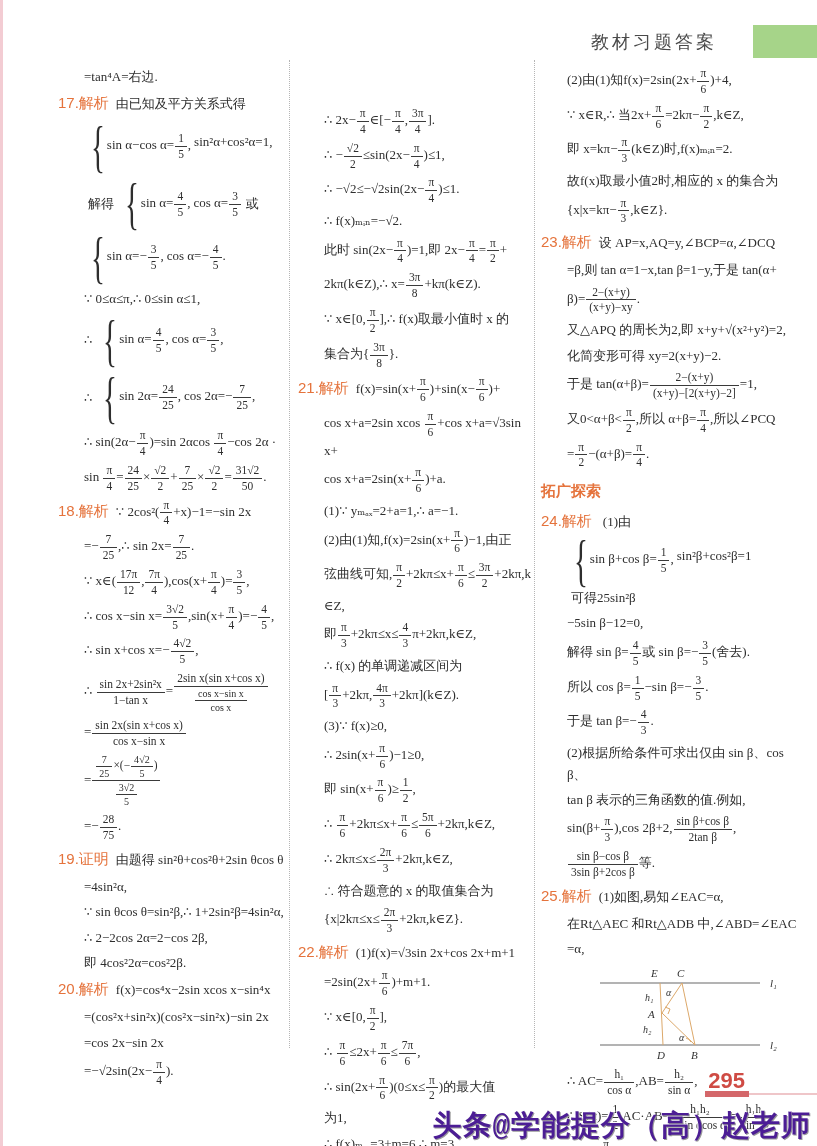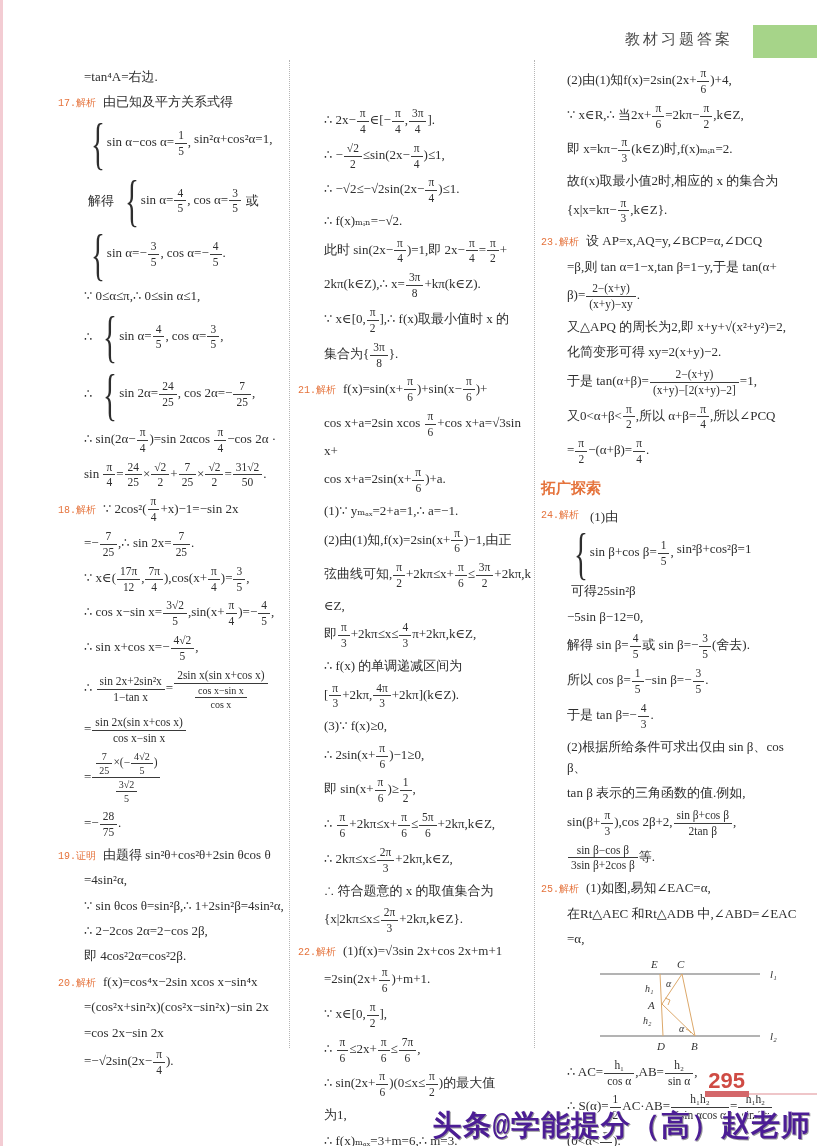--- a/index.html
+++ b/index.html
@@ -1,33 +1,33 @@
 <!DOCTYPE html>
 <html><head>
 <meta charset="utf-8">
 <style>
   html,body{margin:0;padding:0;}
   body{width:817px;height:1146px;position:relative;background:#ffffff;overflow:hidden;
        font-family:"Liberation Serif","DejaVu Serif",serif;color:#2e2e2e;}
   .page{position:absolute;inset:0;}
   .left-edge{position:absolute;left:0;top:0;width:3px;height:100%;background:#f3ccd3;}
   
-  .hdr-title{position:absolute;top:30px;right:84px;font-size:15px;color:#4a4a4a;
+  .hdr-title{position:absolute;top:30px;right:100px;font-size:18px;color:#4a4a4a;
              letter-spacing:3px;font-family:"Liberation Sans","DejaVu Sans",sans-serif;}
   .green-tab{position:absolute;top:25px;right:0;width:64px;height:33px;background:#a6d489;}
   
   .col{position:absolute;top:62px;font-size:13px;line-height:1.65;padding-left:26px;box-sizing:border-box;}
   #col-left{left:58px;width:232px;}
   #col-mid{left:298px;width:234px;margin-top:40px;}
   #col-right{left:541px;width:258px;}
   .vsep{position:absolute;top:60px;height:988px;border-left:1px dotted #b5b5b5;width:0;}
   #sep1{left:289px;} #sep2{left:534px;}
   .ln{margin:4px 0;}
   .plabel{color:#e5733c;margin-left:-26px;margin-right:7px;
-          font-family:Liberation Mono, monospace;font-size:10px;}
+          font-family:Liberation Sans, sans-serif;font-size:15px;}
   .heading{color:#e5733c;font-weight:bold;margin:9px 0 5px -26px;
            font-family:"Liberation Sans","DejaVu Sans",sans-serif;font-size:15px;}
   
   .fr{display:inline-flex;flex-direction:column;vertical-align:middle;text-align:center;
       font-size:0.88em;line-height:1.3;margin:0 1px;}
   .fr .nu{border-bottom:1px solid #3a3a3a;padding:0 3px;}
   .fr .de{padding:0 3px;}
   
   .rowline{display:flex;align-items:center;flex-wrap:wrap;}
   .cases{display:inline-flex;align-items:center;vertical-align:middle;margin:2px 0;}

